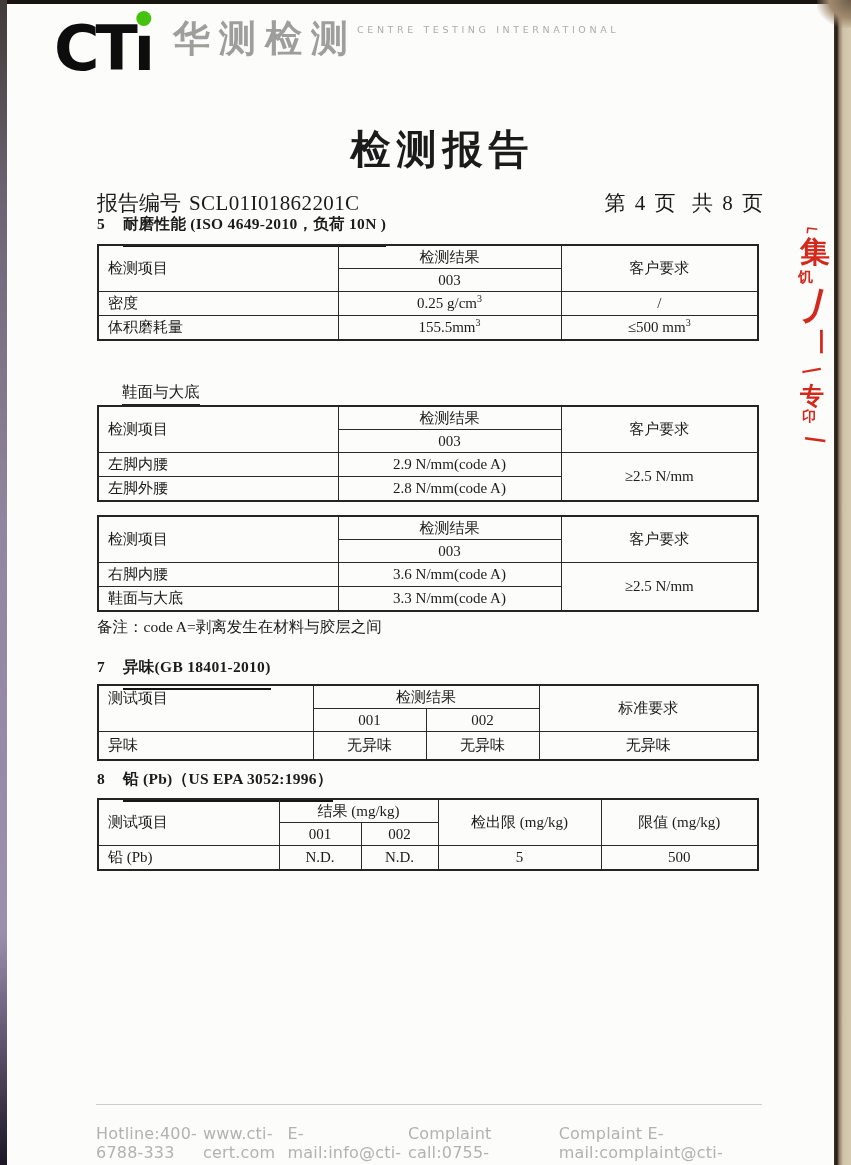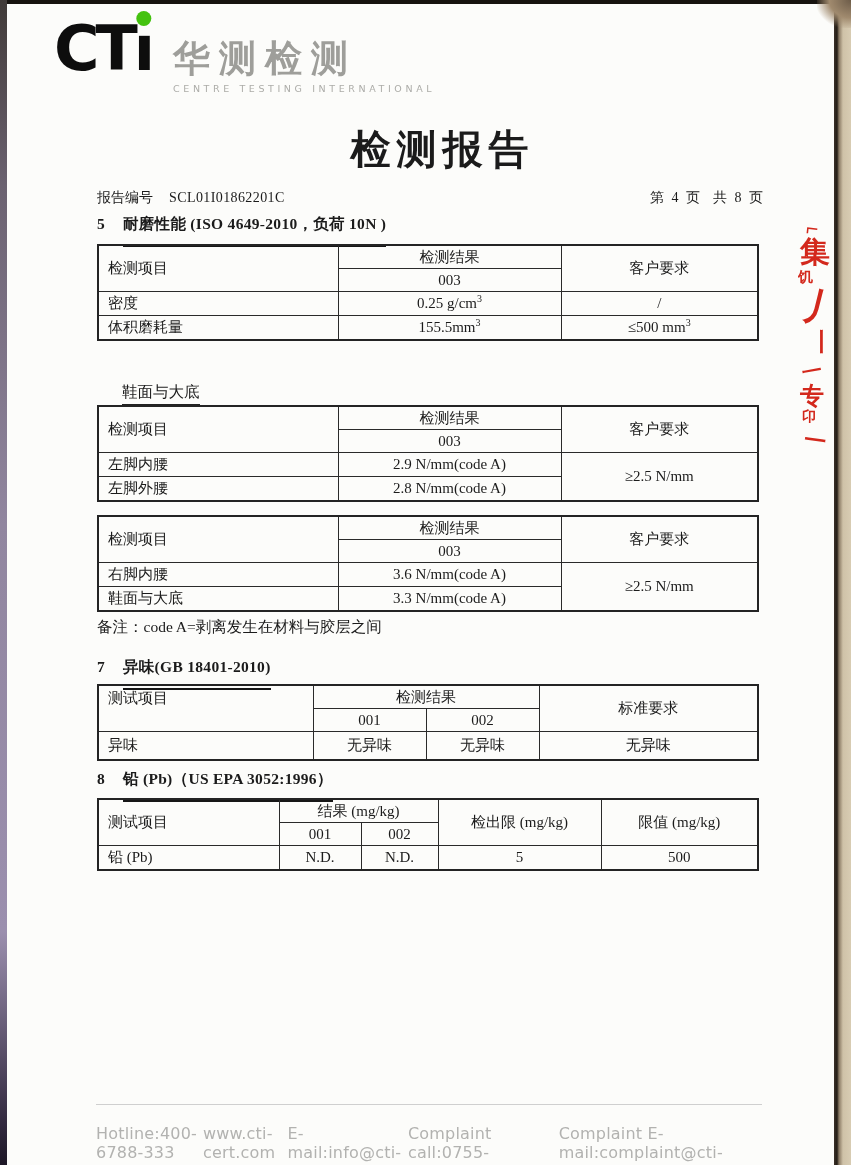--- a/index.html
+++ b/index.html
@@ -15,29 +15,29 @@
   .corner-tr{position:absolute;top:0;right:0;width:34px;height:28px;z-index:7;
      background:radial-gradient(ellipse at top right,#6d5c49 0%,#a08a6e 45%,rgba(160,138,110,0) 75%);}
 
   
   .logo{position:absolute;top:20px;left:54px;display:flex;align-items:flex-start;gap:16px;z-index:2;}
   .logo-cti{font-family:"DejaVu Sans",sans-serif;font-weight:800;font-size:62px;line-height:0.95;
             letter-spacing:-4px;color:#0d0d0d;position:relative;padding-right:6px;}
   .iwrap{position:relative;display:inline-block;}
   .green-dot{position:absolute;top:-9px;left:50%;transform:translateX(-38%);width:15px;height:15px;
              border-radius:50%;background:#44c20f;}
-  .logo-text{display:flex;flex-direction:column;margin-top:20px;}
+  .logo-text{display:flex;margin-top:0;}
   .logo-cn{font-size:37px;font-weight:700;color:#9e9e9a;letter-spacing:9px;line-height:1.05;}
   .logo-en{font-size:9.5px;color:#acaca8;letter-spacing:3.6px;margin-top:4px;font-family:"DejaVu Sans",sans-serif;}
 
   
   .title{position:absolute;top:122px;left:0;width:100%;text-align:center;font-size:40px;
          font-weight:600;letter-spacing:6px;text-indent:34px;}
-  .rep{position:absolute;top:189px;left:97px;width:668px;display:flex;font-size:14px;align-items:baseline;}
-  .rep-num{margin-left:16px;letter-spacing:0.4px;}
+  .rep{position:absolute;top:189px;left:97px;width:668px;display:flex;font-size:21px;align-items:baseline;}
+  .rep-num{margin-left:8px;letter-spacing:0.4px;}
   .rep-page{margin-left:auto;white-space:pre;letter-spacing:2px;}
 
   
   .sec{position:absolute;left:97px;font-size:15.5px;font-weight:700;letter-spacing:0.3px;}
   .sec .num{display:inline-block;width:26px;}
   .sec .txt{border-bottom:2px solid #161616;padding-bottom:13px;}
   .sub{position:absolute;left:122px;font-size:15.5px;font-weight:500;
        border-bottom:1.5px solid #222;padding-bottom:1px;}
   .note{position:absolute;left:97px;font-size:15.5px;text-align:right;}
 

